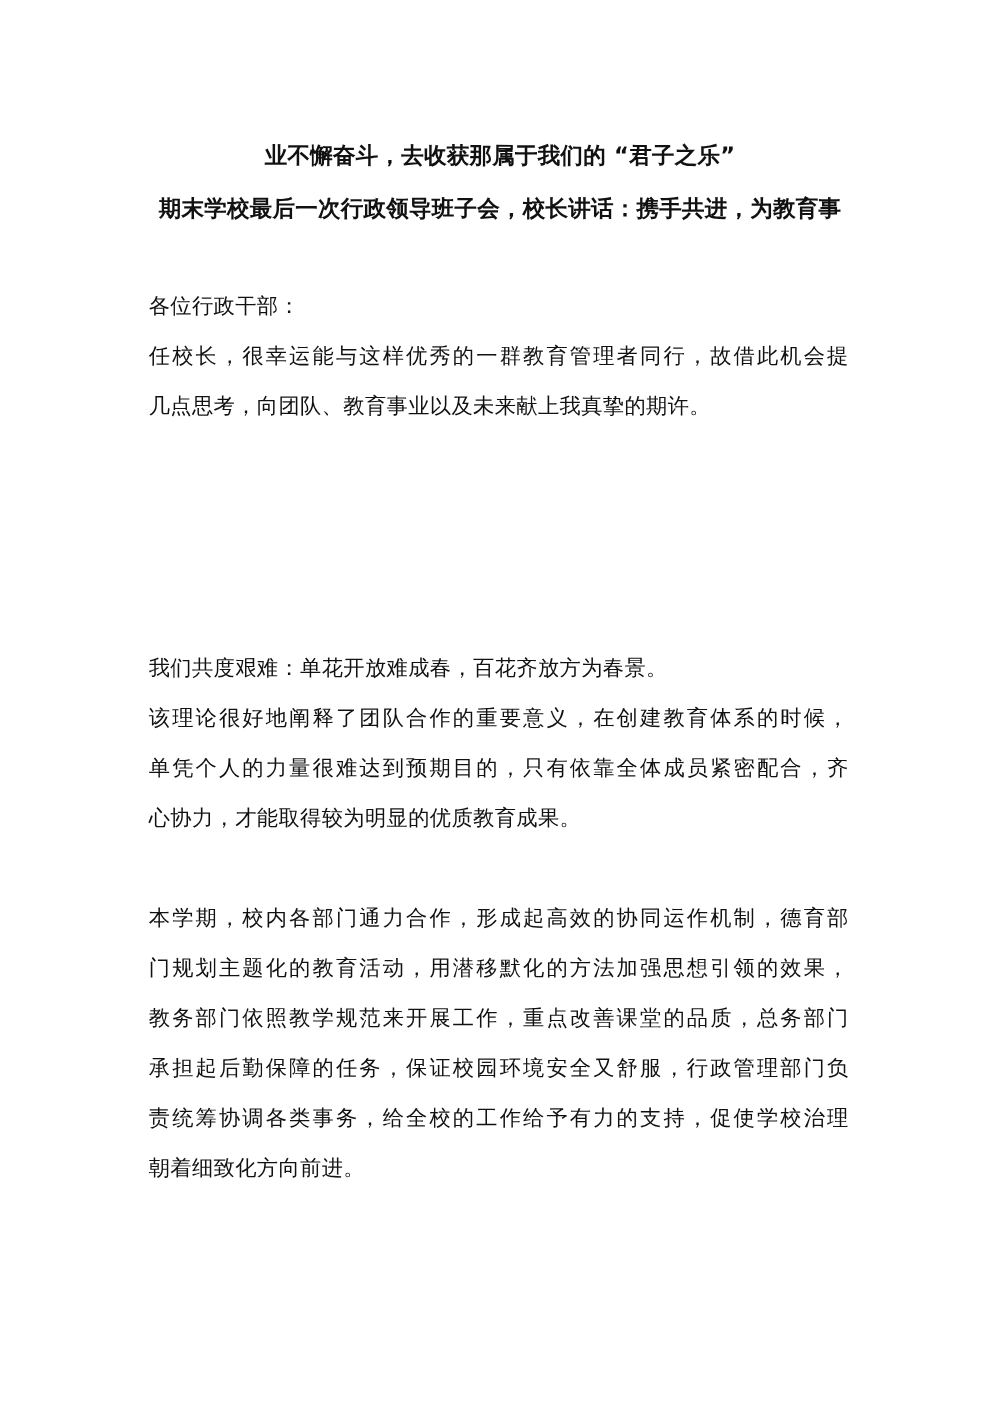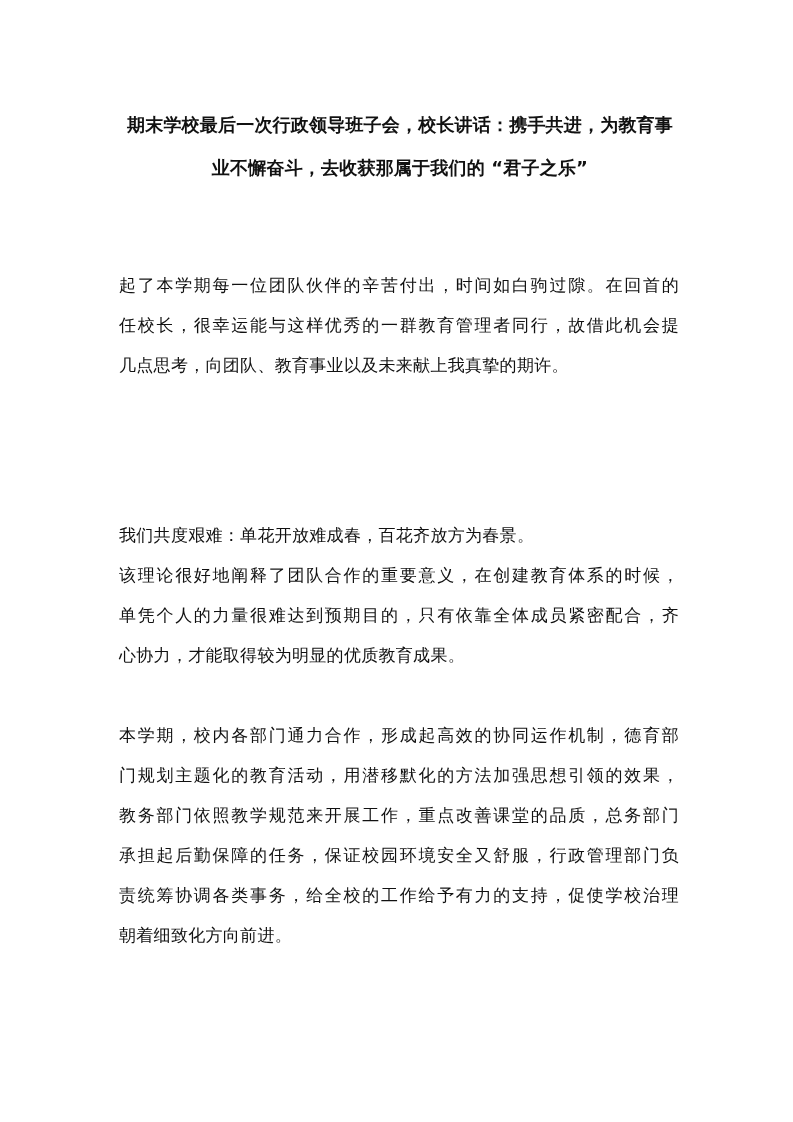--- a/index.html
+++ b/index.html
@@ -55,27 +55,29 @@
       text-align: justify;
       text-align-last: justify;
     }
   </style>
 </head>
 <body>
 
 <div class="page">
 
   <div class="title-block">
+    <div class="title-line">业不懈奋斗，去收获那属于我们的 “君子之乐”</div>
     <div class="title-line">期末学校最后一次行政领导班子会，校长讲话：携手共进，为教育事</div>
-    <div class="title-line">业不懈奋斗，去收获那属于我们的 “君子之乐”</div>
   </div>
 
+  <div class="body-block" style="top:225px;">
+    <div class="line">各位行政干部：</div>
+  </div>
 
   <div class="body-block" style="top:265px;">
-    <div class="line justify">起了本学期每一位团队伙伴的辛苦付出，时间如白驹过隙。在回首的</div>
     <div class="line justify">任校长，很幸运能与这样优秀的一群教育管理者同行，故借此机会提</div>
     <div class="line">几点思考，向团队、教育事业以及未来献上我真挚的期许。</div>
   </div>
 
   <div class="body-block" style="top:515px;">
     <div class="line">我们共度艰难：单花开放难成春，百花齐放方为春景。</div>
   </div>
 
   <div class="body-block" style="top:715px;">
     <div class="line justify">本学期，校内各部门通力合作，形成起高效的协同运作机制，德育部</div>

